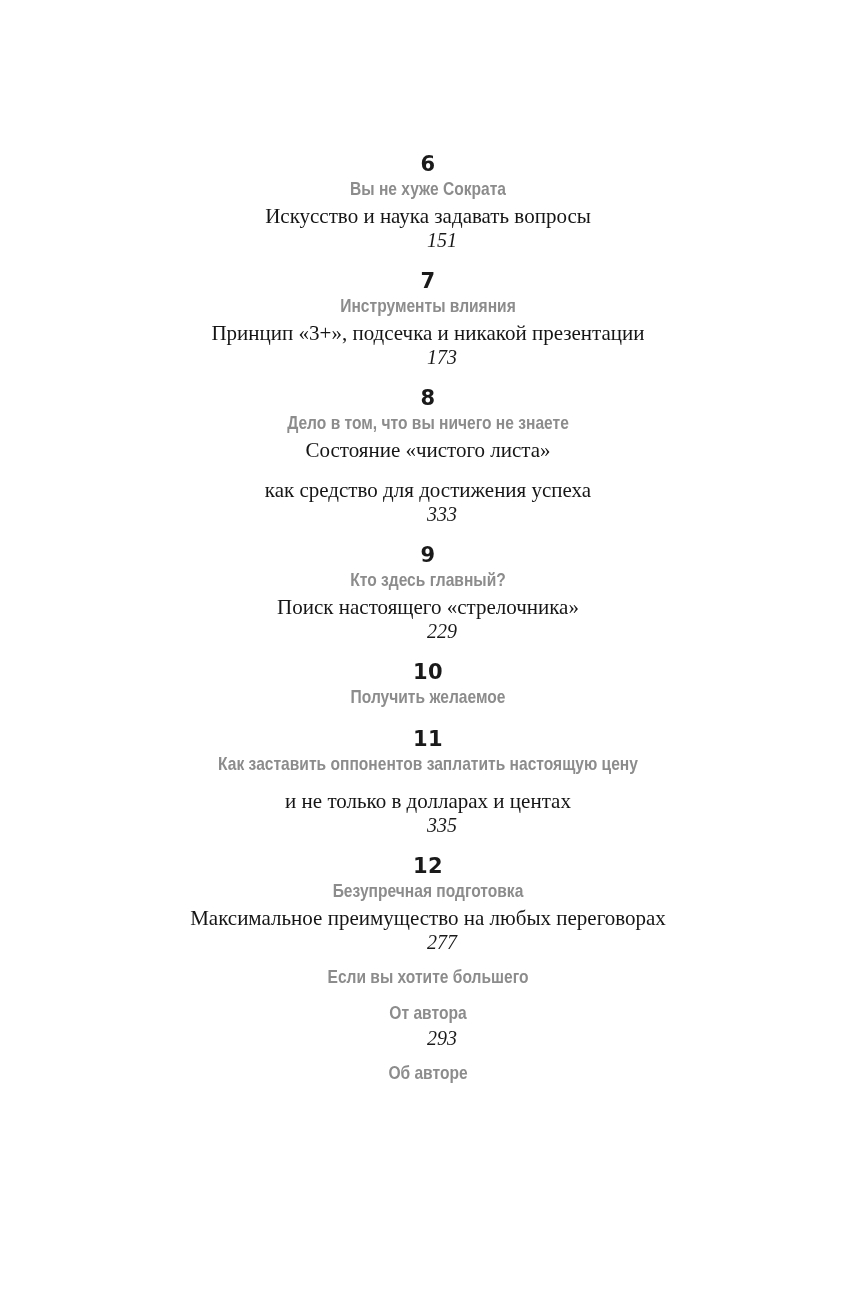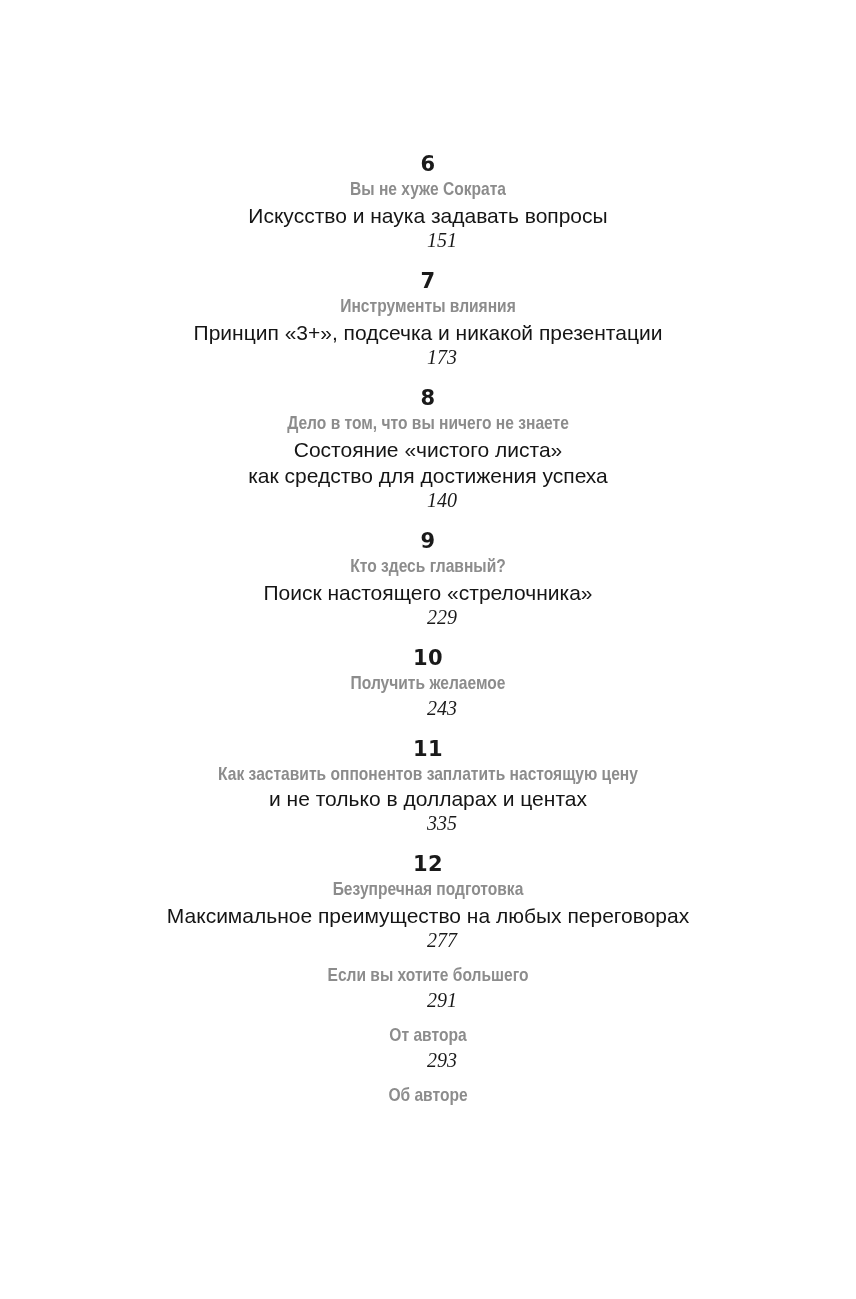--- a/index.html
+++ b/index.html
@@ -9,21 +9,21 @@
     .num {
       font-family: "DejaVu Sans", sans-serif; font-weight: bold;
       font-size: 21px; line-height: 24px; color: #1a1a1a; letter-spacing: 0.5px;
     }
     .heading {
       font-family: "Liberation Sans", sans-serif; font-weight: bold;
       font-size: 19px; line-height: 26px; color: #8c8c8c;
       transform: scaleX(0.82); transform-origin: center; white-space: nowrap;
     }
     .sub {
-      font-family: Liberation Sans, sans-serif; font-size: 21px; line-height: 24px;
+      font-family: Liberation Serif, serif; font-size: 21px; line-height: 24px;
       color: #151515; margin-top: 2px;
     }
     .page {
       font-family: "Liberation Serif", serif; font-style: italic;
       font-size: 20px; line-height: 24px; color: #1a1a1a; padding-left: 28px;
     }
     .gap { height: 17px; }
     .gap-small { height: 10px; }
   </style>
 </head>
@@ -44,59 +44,57 @@
     <div class="heading">Инструменты влияния</div>
     <div class="sub">Принцип «3+», подсечка и никакой презентации</div>
     <div class="page">173</div>
   </div>
   <div class="gap"></div>
 
   <div class="entry">
     <div class="num">8</div>
     <div class="heading">Дело в том, что вы ничего не знаете</div>
     <div class="sub">Состояние «чистого листа»</div>
-    <div class="sub" style="margin-top:2px">как средство для достижения успеха</div>
-    <div class="page">140</div>
+    <div class="sub" style="margin-top:16px">как средство для достижения успеха</div>
+    <div class="page">333</div>
   </div>
   <div class="gap"></div>
 
   <div class="entry">
     <div class="num">9</div>
     <div class="heading">Кто здесь главный?</div>
     <div class="sub">Поиск настоящего «стрелочника»</div>
     <div class="page">229</div>
   </div>
   <div class="gap"></div>
 
   <div class="entry">
     <div class="num">10</div>
     <div class="heading">Получить желаемое</div>
-    <div class="page">243</div>
   </div>
   <div class="gap"></div>
 
   <div class="entry">
     <div class="num">11</div>
     <div class="heading">Как заставить оппонентов заплатить настоящую цену</div>
-    <div class="sub" style="margin-top:0">и не только в долларах и центах</div>
+    <div class="sub" style="margin-top:12px">и не только в долларах и центах</div>
     <div class="page">335</div>
   </div>
   <div class="gap"></div>
 
   <div class="entry">
     <div class="num">12</div>
     <div class="heading">Безупречная подготовка</div>
     <div class="sub">Максимальное преимущество на любых переговорах</div>
     <div class="page">277</div>
   </div>
   <div class="gap-small"></div>
 
   <div class="entry">
     <div class="heading">Если вы хотите большего</div>
-    <div class="page">291</div>
   </div>
   <div class="gap-small"></div>
 
   <div class="entry">
     <div class="heading">От автора</div>
     <div class="page">293</div>
   </div>
   <div class="gap-small"></div>
 
   <div class="entry">

